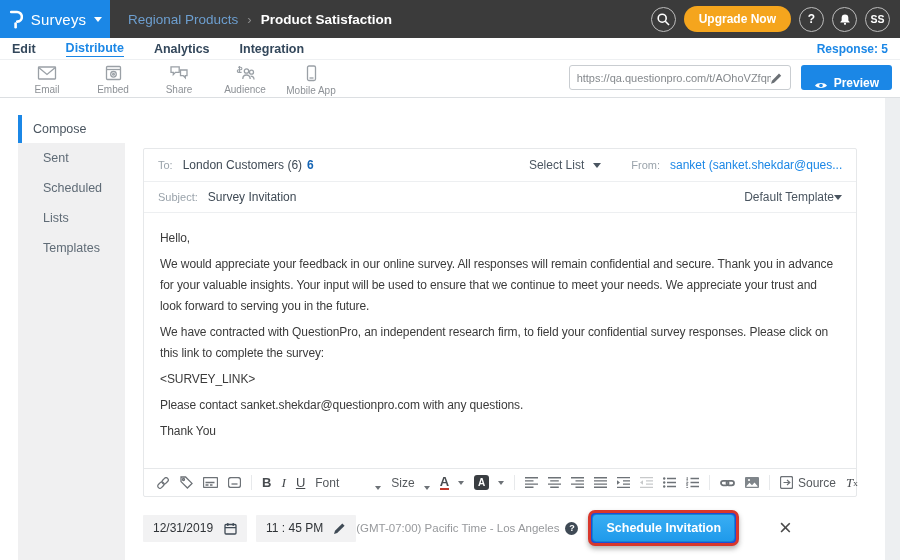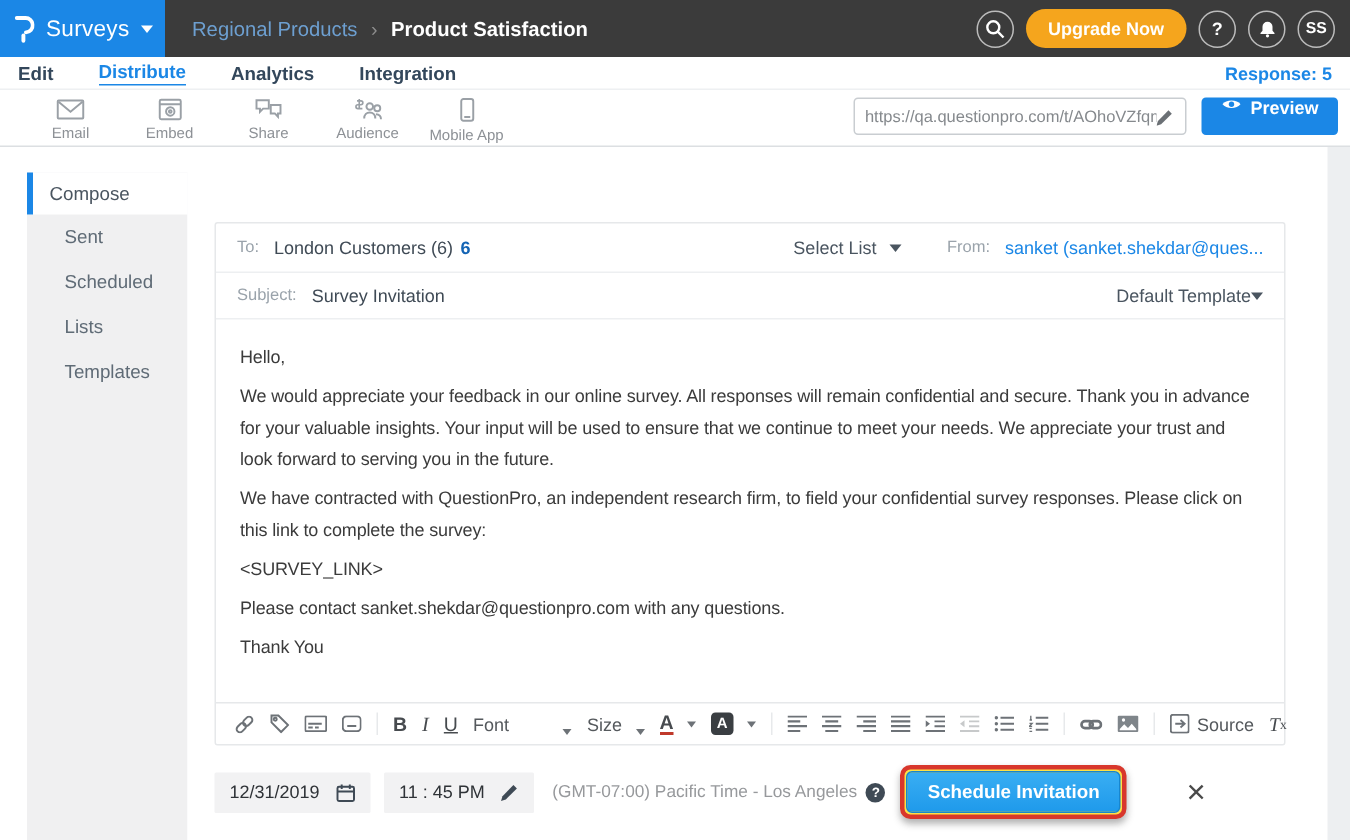--- a/index.html
+++ b/index.html
@@ -25,21 +25,21 @@
   .tab.active{color:#1b87e6;border-bottom:1px solid #1b87e6;padding-bottom:1px}
   .response{margin-left:auto;color:#1b87e6;font-weight:bold;font-size:12px}
 
   
   .channelbar{height:38px;border-bottom:1px solid #dcdfe2;display:flex;align-items:flex-start;padding:3px 8px 0 14px}
   .channel{width:66px;display:flex;flex-direction:column;align-items:center;gap:3px;color:#8d9196;font-size:10px;cursor:pointer;padding-top:2px}
   .channel svg{stroke:#9aa0a6;fill:none;stroke-width:1.3}
   .spacer{flex:1}
   .url-field{display:flex;align-items:center;justify-content:space-between;border:1px solid #c9cdd1;border-radius:3px;height:25px;width:222px;padding:0 7px;margin-top:2px;color:#85898d;font-size:11px;cursor:text}
   .url-text{white-space:nowrap;overflow:hidden}
-  .preview-btn{background:#1b87e6;color:#fff;font-size:12px;font-weight:bold;height:25px;padding:0 13px;border-radius:3px;display:flex;align-items:flex-start;gap:6px;margin:2px 0 0 10px;cursor:pointer;white-space:nowrap}
+  .preview-btn{background:#1b87e6;color:#fff;font-size:12px;font-weight:bold;height:25px;padding:0 13px;border-radius:3px;display:flex;align-items:flex-end;gap:6px;margin:2px 0 0 10px;cursor:pointer;white-space:nowrap}
 
   
   .content{position:relative;height:462px;padding:17px 0 0 18px;display:flex;background:#fff}
   .right-strip{position:absolute;right:0;top:0;width:15px;height:462px;background:#edeff1}
   .sidebar{width:107px;background:#f0f0f1;flex-shrink:0}
   .side-item{height:30px;display:flex;align-items:center;padding-left:25px;font-size:12.5px;color:#5f6b76;cursor:pointer}
   .side-item.active{background:#fff;border-left:4px solid #1b87e6;padding-left:11px;height:28px;color:#4a5560}
   .panel{background:#fff;width:760px;border-radius:0 4px 0 0}
 
   
@@ -72,23 +72,23 @@
   .disabled{opacity:.38}
   .sep{width:1px;height:15px;background:#e7e9eb;flex-shrink:0}
   .src-label{font-size:12px;color:#55595d;margin-left:5px}
   .fmt-tx{font-size:13px;font-style:italic;font-family:"Liberation Serif",serif;color:#474b4f}
   .fmt-tx sub{font-size:9px;font-style:normal}
 
   
   .schedule{display:flex;align-items:center;margin:13px 0 0 18px}
   .pill-input{background:#f2f2f3;height:27px;display:flex;align-items:center;gap:11px;padding:0 10px;font-size:12px;color:#2f3337;cursor:pointer;border-radius:1px}
   .pill-input + .pill-input{margin-left:9px}
-  .tz{font-size:11.5px;color:#97999c;margin-left:12px;display:flex;align-items:flex-start;gap:6px}
+  .tz{font-size:11.5px;color:#97999c;display:flex;align-items:flex-start;gap:6px}
   .help-badge{width:13px;height:13px;border-radius:50%;background:#3f4a55;color:#fff;font-size:9px;font-weight:bold;display:flex;align-items:center;justify-content:center;cursor:pointer}
-  .ring{border:3px solid #d8372c;border-radius:7px;padding:1px;background:#fde047;margin-left:10px;box-shadow:0 3px 5px rgba(40,40,40,.35)}
+  .ring{border:3px solid #d8372c;border-radius:7px;padding:1px;background:#1d4ed8;margin-left:10px;box-shadow:0 3px 5px rgba(40,40,40,.35)}
   .schedule-btn{background:linear-gradient(#39aef3,#1f9aeb);border:1px solid #1786cf;border-radius:4px;color:#fff;font-weight:bold;font-size:12.5px;padding:6px 13px;cursor:pointer;font-family:"Liberation Sans",sans-serif;white-space:nowrap}
   .close-x{margin-left:40px;font-size:22px;color:#4a4a4a;cursor:pointer;font-weight:300;line-height:1}
 </style>
 </head>
 <body>
 
 <header class="topbar">
   <div class="logo-box">
     <svg width="15" height="20" viewBox="0 0 15 20">
       <path d="M3.2 3h5.6a4.8 4.8 0 0 1 .5 9.6" stroke="#fff" stroke-width="2.6" fill="none" stroke-linecap="round"></path>

